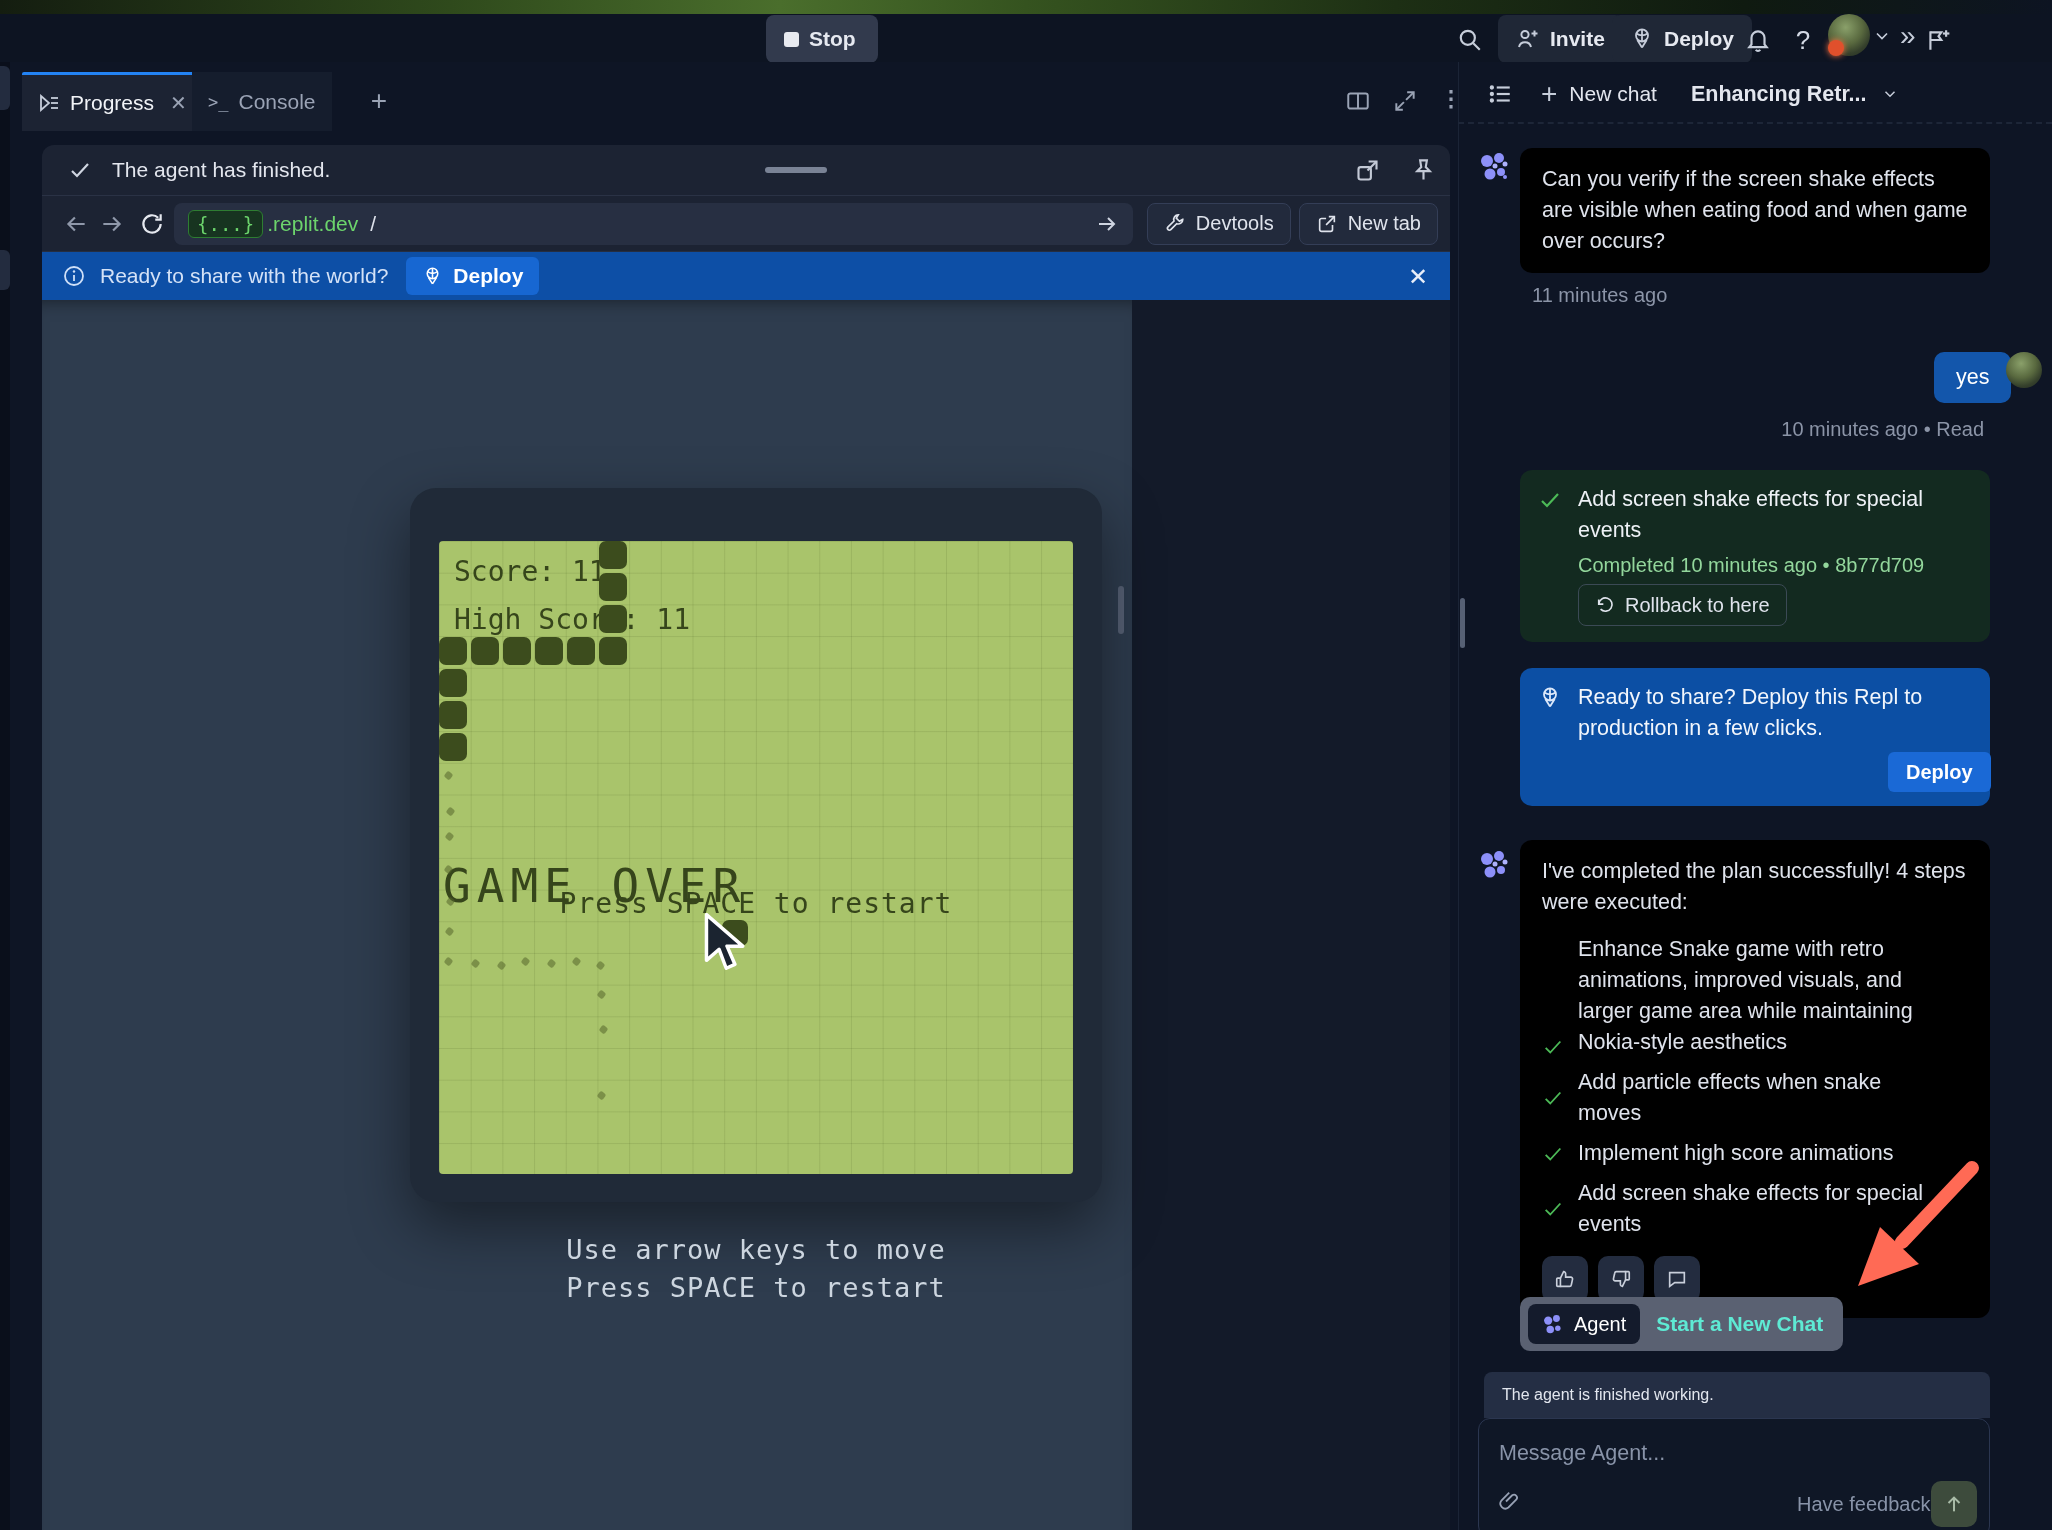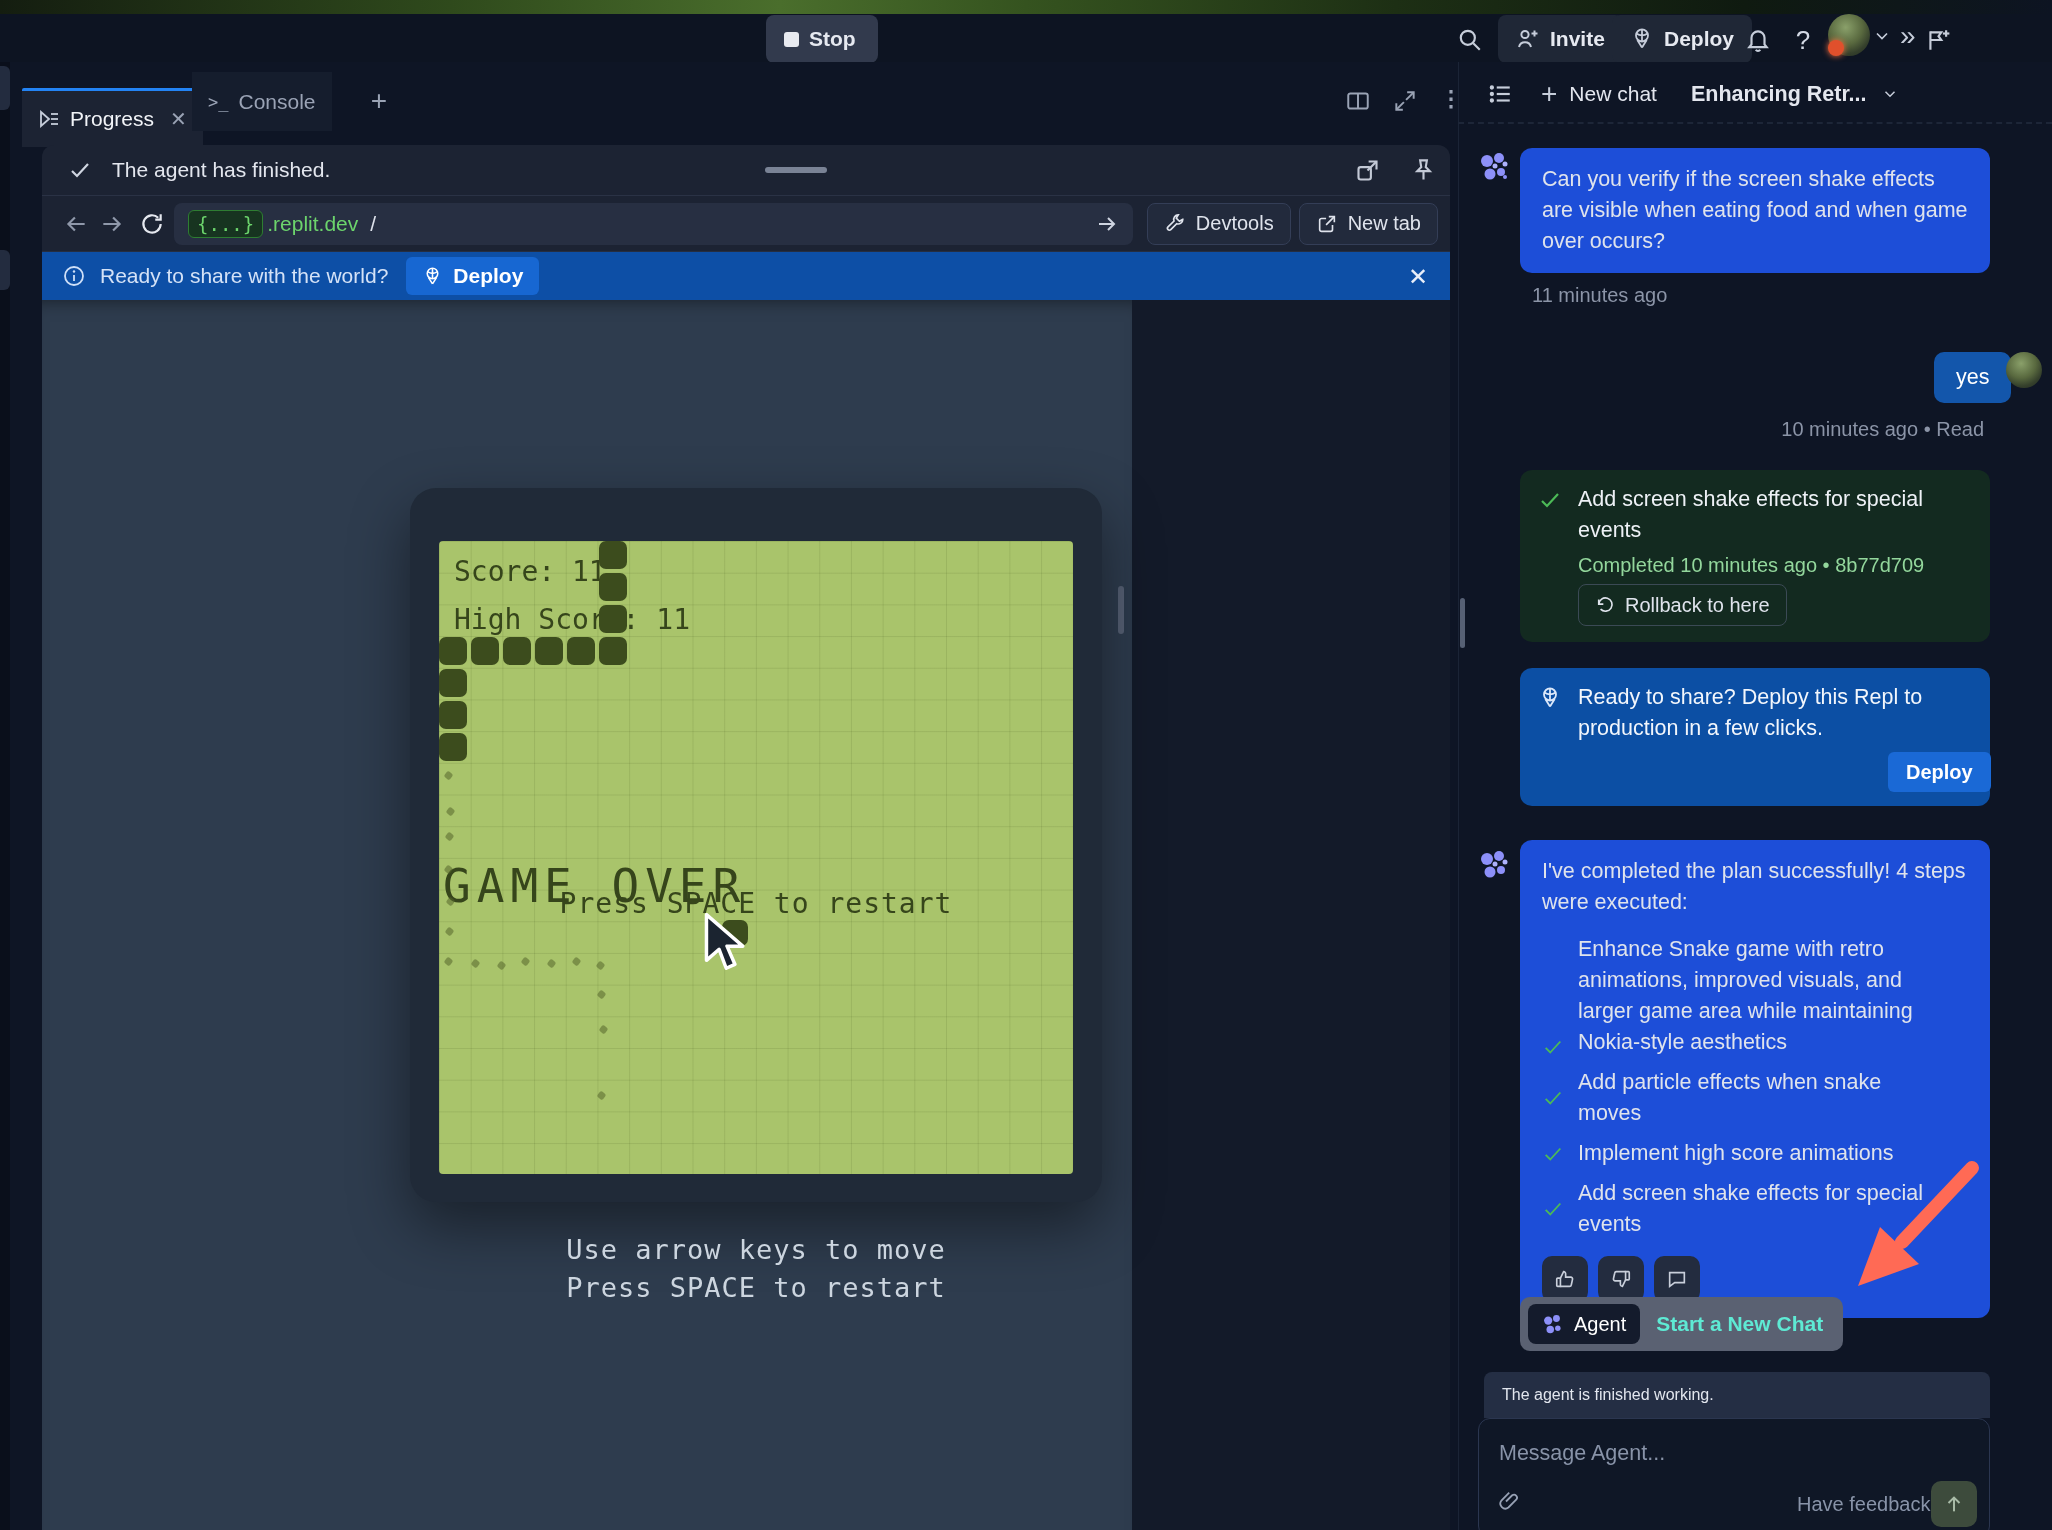--- a/index.html
+++ b/index.html
@@ -23,21 +23,21 @@
 
   
   #left-rail { left:0; top:62px; width:10px; height:1468px; background:#0a0f1b; }
   .rail-nub { position:absolute; left:0; width:10px; background:#232c3f; border-radius:0 6px 6px 0; }
   .grip-v { background:#566074; border-radius:3px; }
 
   
   #pane { left:10px; top:62px; width:1448px; height:1468px; background:#0e1525; }
   .tab { position:absolute; top:10px; height:59px; display:flex; align-items:center; gap:10px;
     padding:0 16px; font-size:21px; color:#9aa3b5; }
-  .tab.active { background:#1c2333; color:#f2f4f8; border-top:3px solid #2383f4; border-radius:2px 2px 0 0;margin-top:16px; }
+  .tab.active { background:#1c2333; color:#f2f4f8; border-top:3px solid #2383f4; border-radius:2px 2px 0 0; }
   #content-card { left:32px; top:83px; width:1408px; height:1385px; background:#1c2333;
     border-radius:12px 12px 0 0; overflow:hidden; }
   #status-row { left:0; top:0; width:1408px; height:51px; border-bottom:1px solid #2a3245;
     display:flex; align-items:center; font-size:21px; color:#e3e6ee; }
   #url-row { left:0; top:51px; width:1408px; height:56px; display:flex; align-items:center;
     border-bottom:1px solid #252e41; }
   #url-field { height:42px; background:#272f42; border-radius:8px; display:flex; align-items:center;
     padding:0 14px; gap:12px; flex:1; }
   .chip-btn { height:42px; border:1px solid #343e57; border-radius:8px; display:flex; align-items:center;
     gap:10px; padding:0 16px; font-size:20px; color:#dfe3ec; background:#222a3c;text-align:center; }
@@ -55,21 +55,21 @@
   .game-text { position:absolute; color:#36451b; }
   .snake-block { position:absolute; width:28px; height:28px; border-radius:7px; }
   .particle { position:absolute; width:7px; height:7px; border-radius:2px; transform:rotate(40deg); opacity:.55; }
   #instructions { left:397px; top:1086px; width:634px; text-align:center;
     font-family:"DejaVu Sans Mono", monospace; font-size:27px; line-height:38px; color:#ccd5df; letter-spacing:1px; }
 
   
   #chat-panel { left:1458px; top:62px; width:594px; height:1468px; background:#0e1525; border-left:1px solid #1b2436; }
   #chat-header { left:1458px; top:66px; width:594px; height:58px; border-bottom:2px dashed #1d2638;
     display:flex; align-items:center; color:#e3e6ee; }
-  .bubble { position:absolute; background:#1d4ed8; border-radius:12px; padding:16px 22px;
+  .bubble { position:absolute; background:#000000; border-radius:12px; padding:16px 22px;
     font-size:21.5px; line-height:31px; color:#dfe3ec; }
   .meta-text { position:absolute; font-size:20px; color:#8b94a7; }
   .avatar-logo { position:absolute; width:32px; height:32px; }
   .check-green { color:#4cba57; flex:none; }
   .fb-btn { width:46px; height:46px; background:#232c3f; border-radius:10px; display:flex;
     align-items:center; justify-content:center; color:#c9cfdb; }
   .photo-avatar { border-radius:50%;
     background:radial-gradient(circle at 42% 32%, #8aa06a, #59693f 45%, #35402c 70%, #232b20); }
 </style>
 </head>

